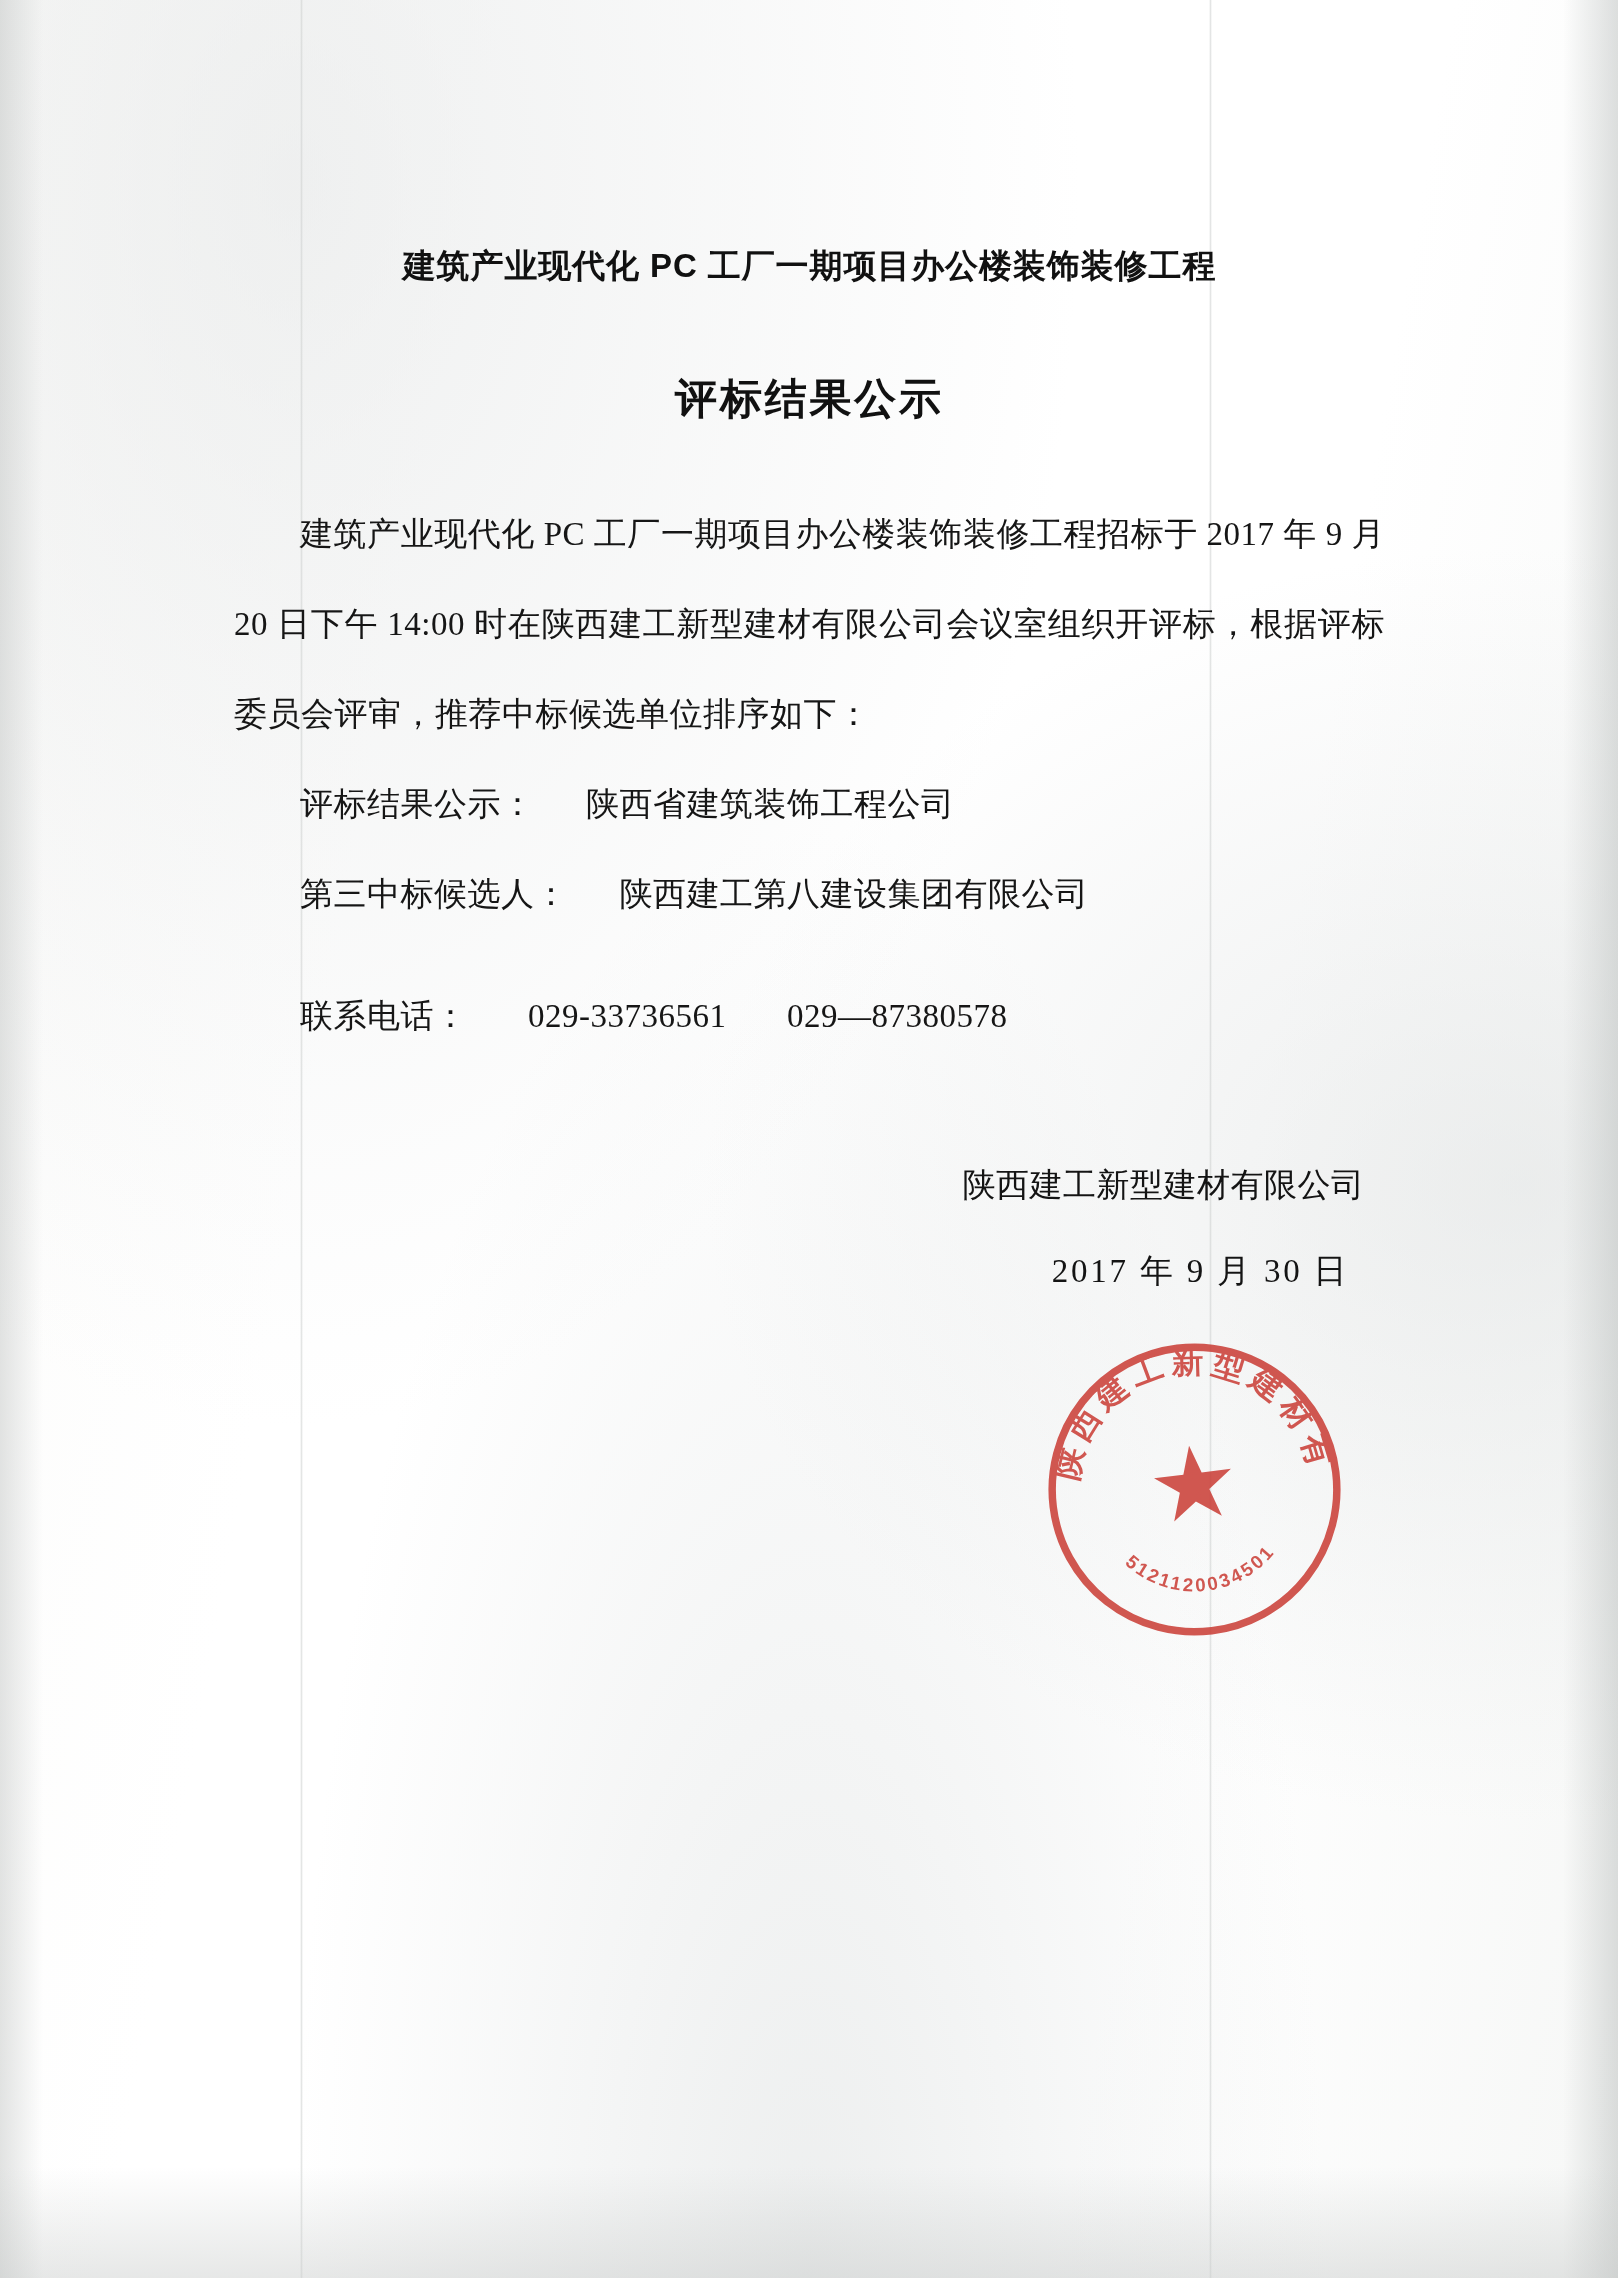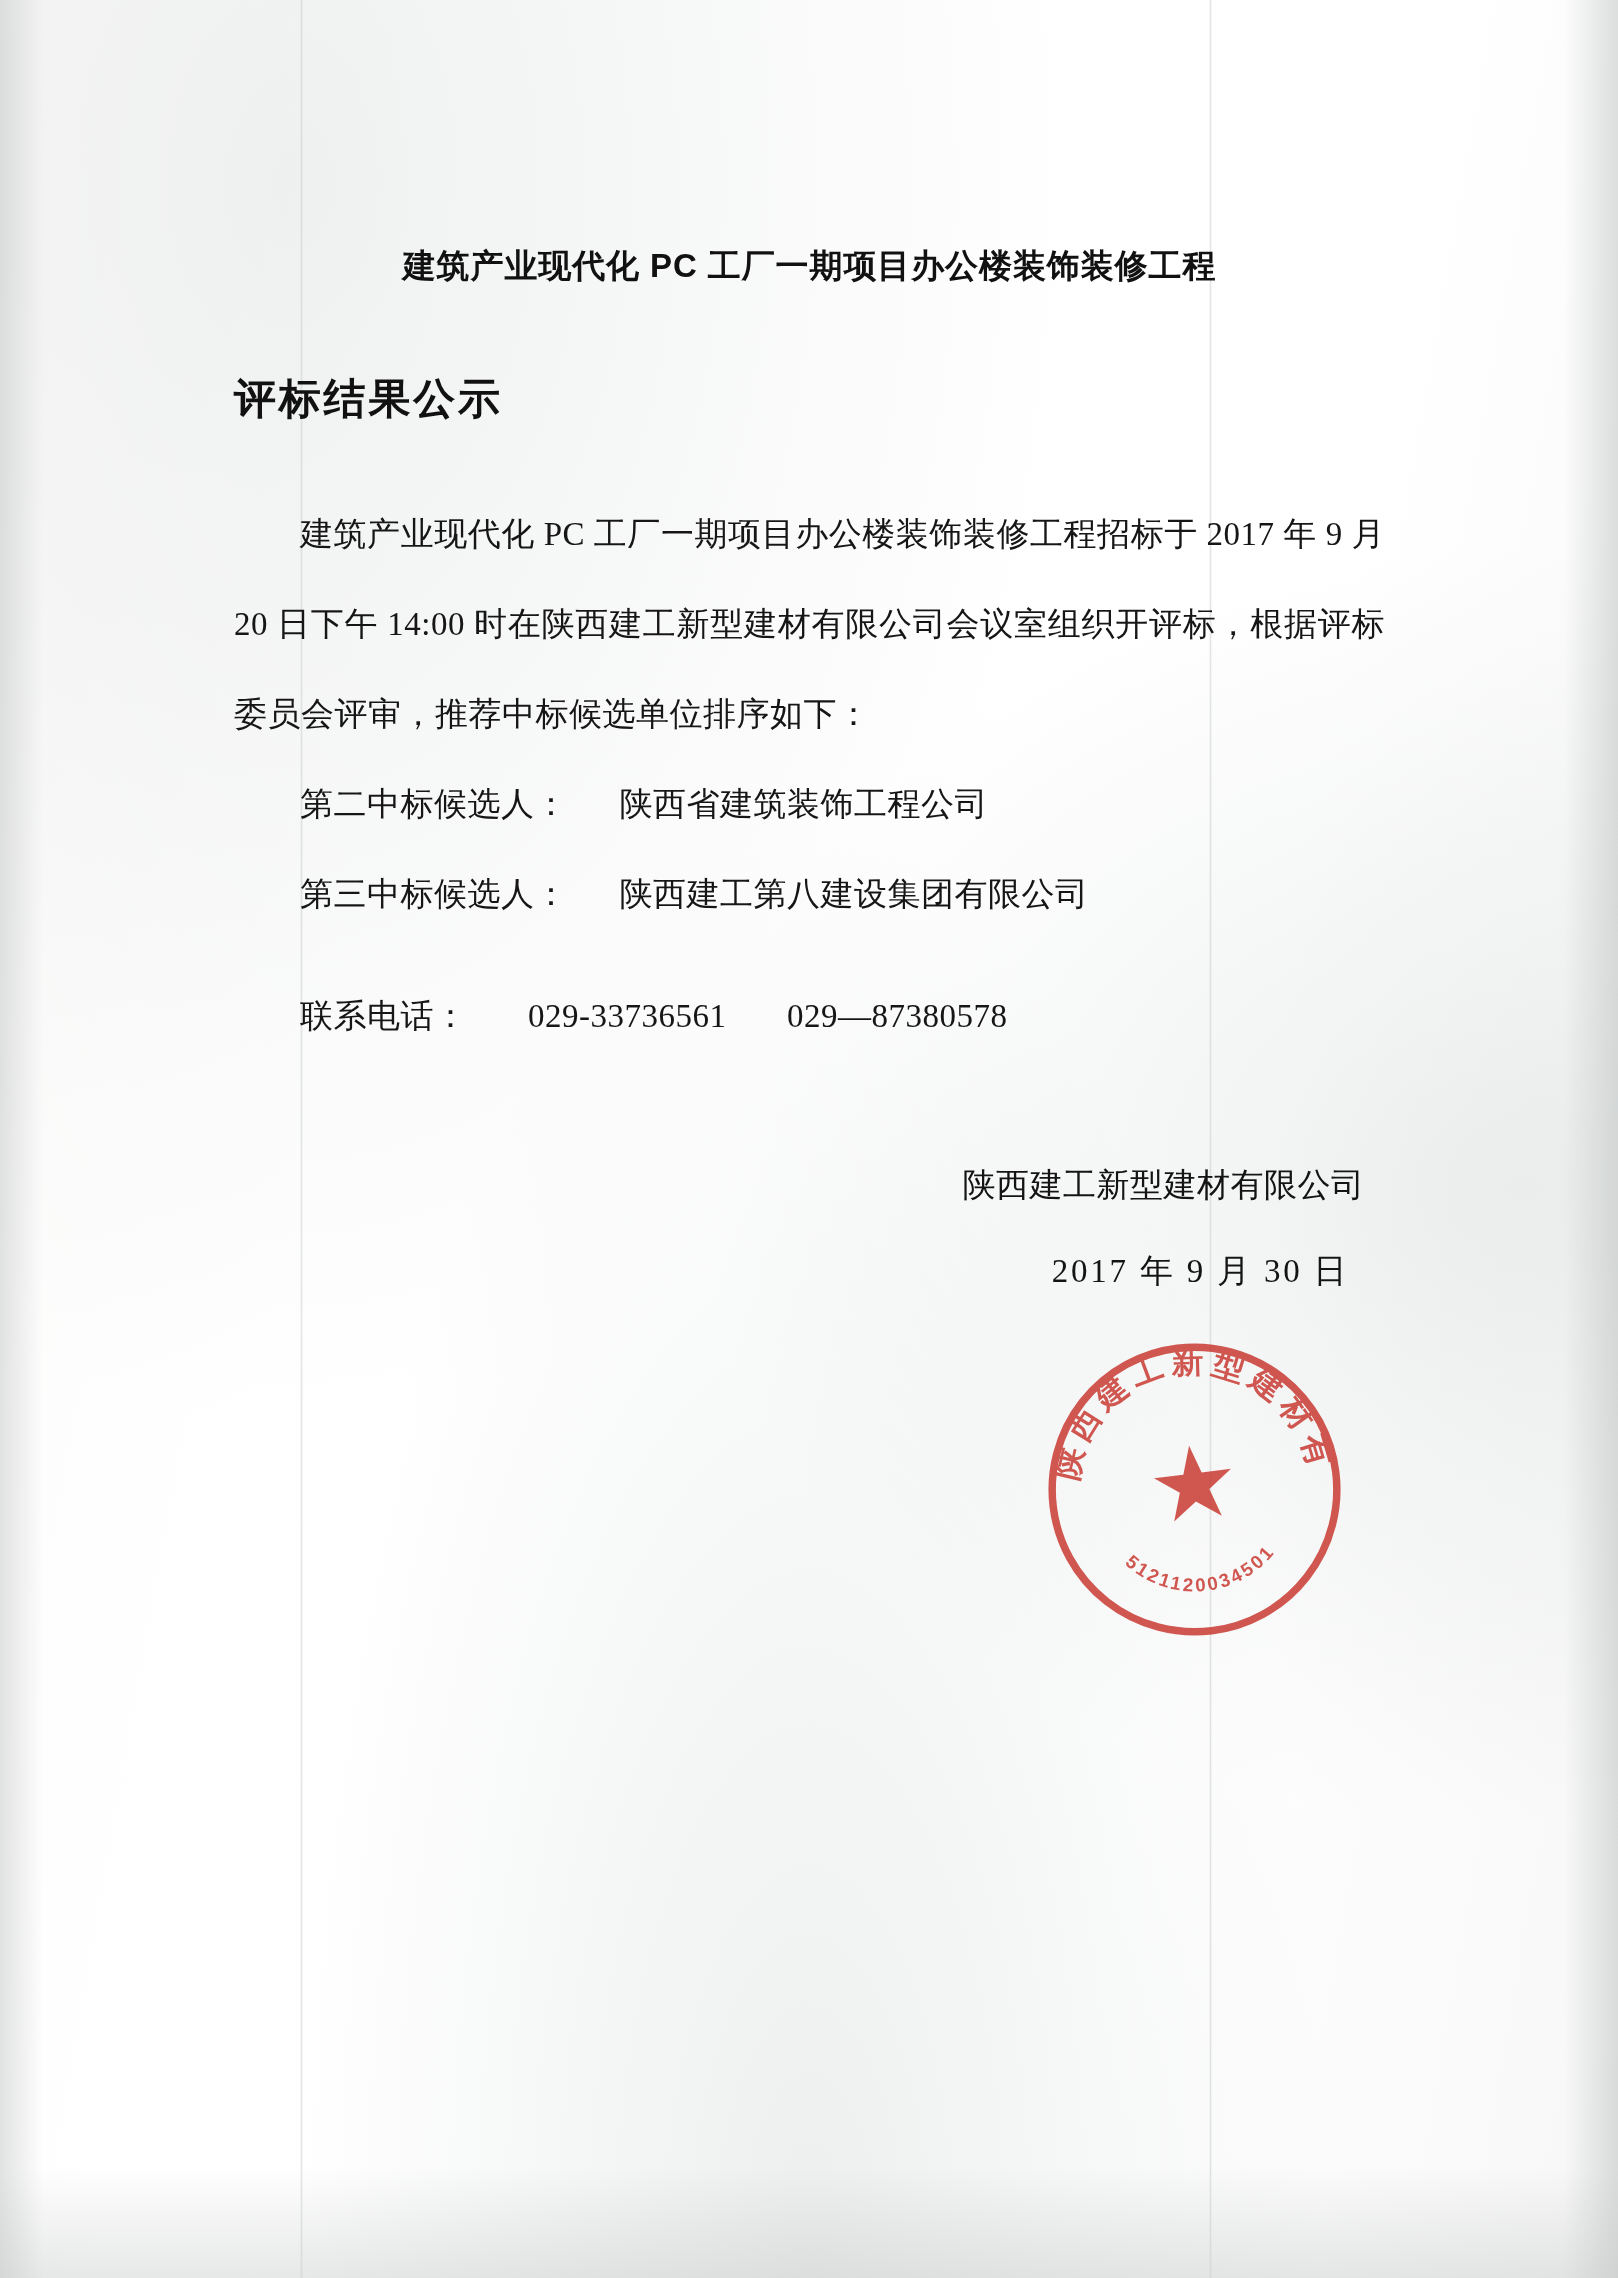--- a/index.html
+++ b/index.html
@@ -74,20 +74,21 @@
     color: #111;
   }
 
   .doc-heading {
     margin: 0;
     padding-top: 82px;
     font-family: "Liberation Sans", "DejaVu Sans", sans-serif;
     font-weight: bold;
     font-size: 42px;
     letter-spacing: 2.8px;
+    text-align: center;
     color: #111;
   }
 
   .body-block {
     padding-top: 62px;
     font-size: 33px;
     line-height: 90px;
     letter-spacing: 0.5px;
     color: #161616;
   }
@@ -172,21 +173,21 @@
   <h1 class="doc-title">建筑产业现代化 PC 工厂一期项目办公楼装饰装修工程</h1>
 
   <h2 class="doc-heading">评标结果公示</h2>
 
   <div class="body-block">
 
     <p class="para">建筑产业现代化 PC 工厂一期项目办公楼装饰装修工程招标于 2017 年 9 月 20 日下午 14:00 时在陕西建工新型建材有限公司会议室组织开评标，根据评标委员会评审，推荐中标候选单位排序如下：</p>
 
 
     <p class="candidate-line">
-      <span>第二中标候选人：</span>
+      <span>评标结果公示：</span>
       <span class="candidate-gap"></span>
       <span>陕西省建筑装饰工程公司</span>
     </p>
 
     <p class="candidate-line">
       <span>第三中标候选人：</span>
       <span class="candidate-gap"></span>
       <span>陕西建工第八建设集团有限公司</span>
     </p>
 

